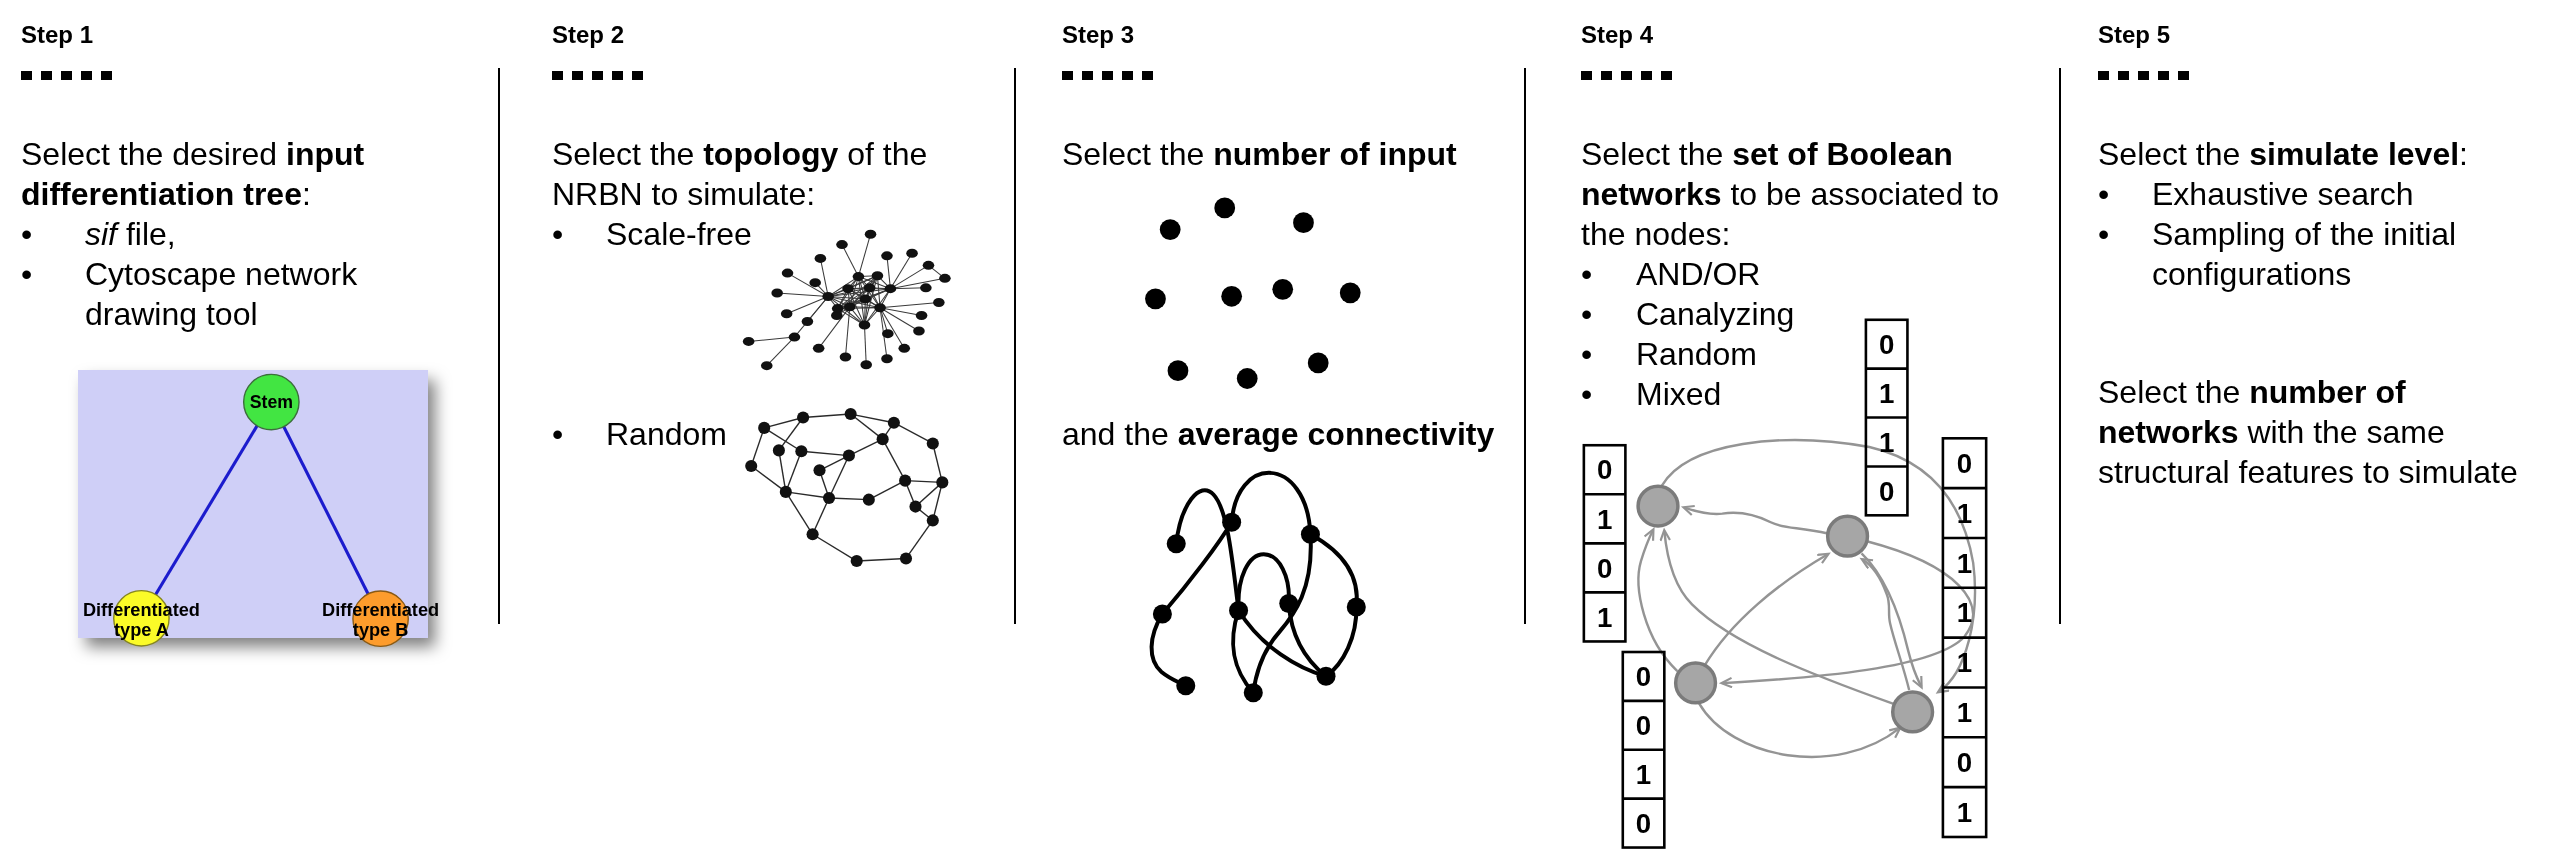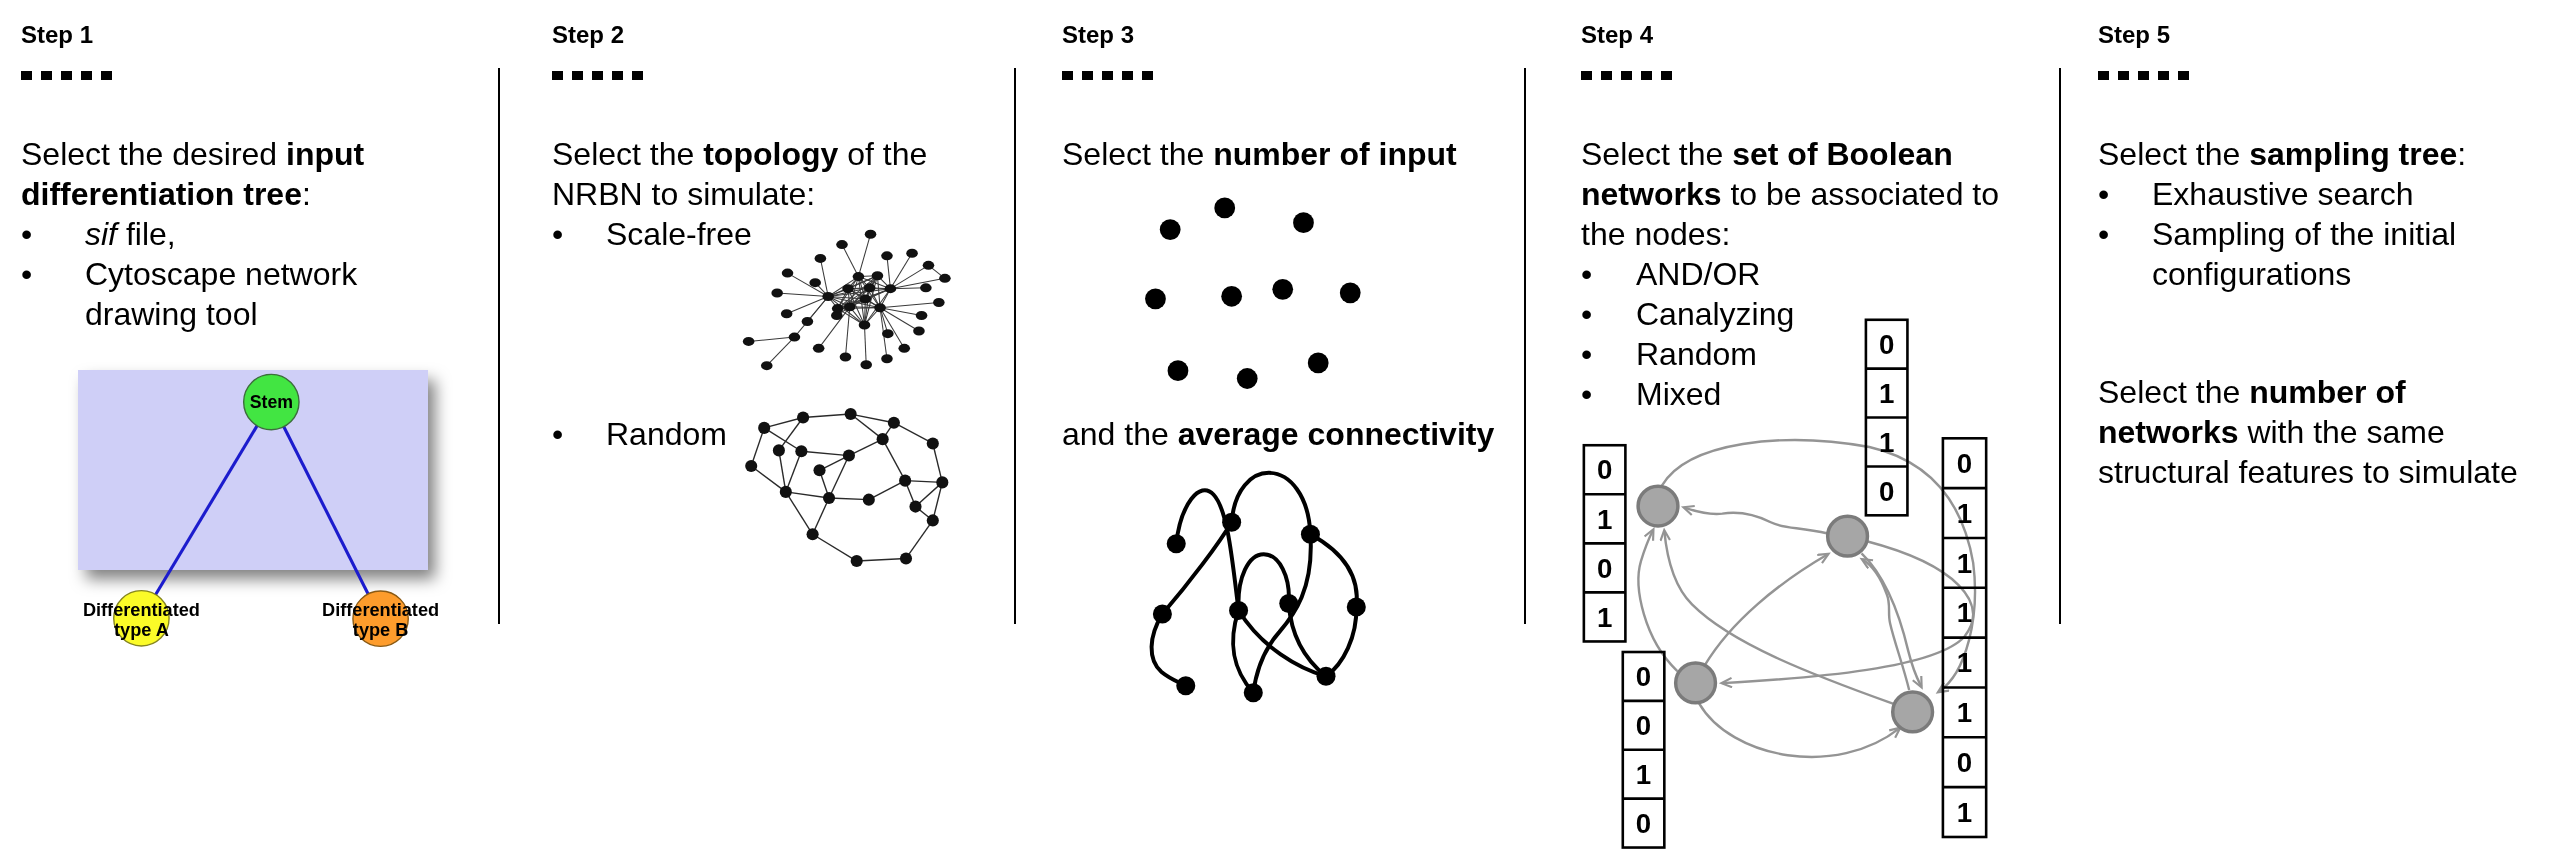--- a/index.html
+++ b/index.html
@@ -55,21 +55,21 @@
     <i class="dsh"></i>
     <i class="dsh"></i>
     <i class="dsh"></i>
     <i class="dsh"></i>
   </div>
 <div class="abs t" style="left:21px;top:134px">
 Select the desired <b>input</b><br><b>differentiation tree</b>:
 <div class="li" style="padding-left:64px"><span class="bu">•</span><i>sif</i> file,</div>
 <div class="li" style="padding-left:64px"><span class="bu">•</span>Cytoscape network<br>drawing tool</div>
 </div>
-<div class="abs tree" style="left:78px;top:370px;width:350px;height:200px">
+<div class="abs tree" style="left:78px;top:370px;width:350px;height:268px">
     <svg width="350" height="282" style="overflow:visible;position:absolute;left:0;top:0" viewBox="0 0 404 326">
       <line x1="223.2" y1="37" x2="73.0" y2="287" stroke="#1c1ccd" stroke-width="3.6"></line>
       <line x1="223.2" y1="37" x2="349.5" y2="287.5" stroke="#1c1ccd" stroke-width="3.6"></line>
       <circle cx="223.2" cy="37" r="32" fill="#42e542" stroke="#3c6e3c" stroke-width="1.6"></circle>
       <circle cx="73.0" cy="287" r="32" fill="#fbfb28" stroke="#85851e" stroke-width="1.6"></circle>
       <circle cx="349.5" cy="287.5" r="32" fill="#fd9c2c" stroke="#8a5a14" stroke-width="1.6"></circle>
       <text x="223.2" y="44" text-anchor="middle" font-size="20.5" font-weight="bold" fill="#000">Stem</text>
       <text x="73.0" y="284" text-anchor="middle" font-size="21" font-weight="bold" fill="#000">Differentiated</text>
       <text x="73.0" y="307" text-anchor="middle" font-size="21" font-weight="bold" fill="#000">type A</text>
       <text x="349.5" y="284" text-anchor="middle" font-size="21" font-weight="bold" fill="#000">Differentiated</text>
@@ -361,19 +361,19 @@
       <text x="2270.0" y="603.6" text-anchor="middle" font-size="32" font-weight="bold" fill="#000">1</text>
       <text x="2270.0" y="661.2" text-anchor="middle" font-size="32" font-weight="bold" fill="#000">1</text>
       <text x="2270.0" y="718.8" text-anchor="middle" font-size="32" font-weight="bold" fill="#000">1</text>
       <text x="2270.0" y="776.4" text-anchor="middle" font-size="32" font-weight="bold" fill="#000">1</text>
       <text x="2270.0" y="834.0" text-anchor="middle" font-size="32" font-weight="bold" fill="#000">1</text>
       <text x="2270.0" y="891.6" text-anchor="middle" font-size="32" font-weight="bold" fill="#000">0</text>
       <text x="2270.0" y="949.2" text-anchor="middle" font-size="32" font-weight="bold" fill="#000">1</text>
     </g>
   </svg>
 <div class="abs t" style="left:2098px;top:134px">
-Select the <b>sampling tree</b>:
+Select the <b>simulate level</b>:
 <div class="li" style="padding-left:54px"><span class="bu">•</span>Exhaustive search</div>
 <div class="li" style="padding-left:54px"><span class="bu">•</span>Sampling of the initial<br>configurations</div>
 </div>
 <div class="abs t" style="left:2098px;top:372px">
 Select the <b>number of</b><br><b>networks</b> with the same<br>structural features to simulate
 </div>
 
 </body></html>

